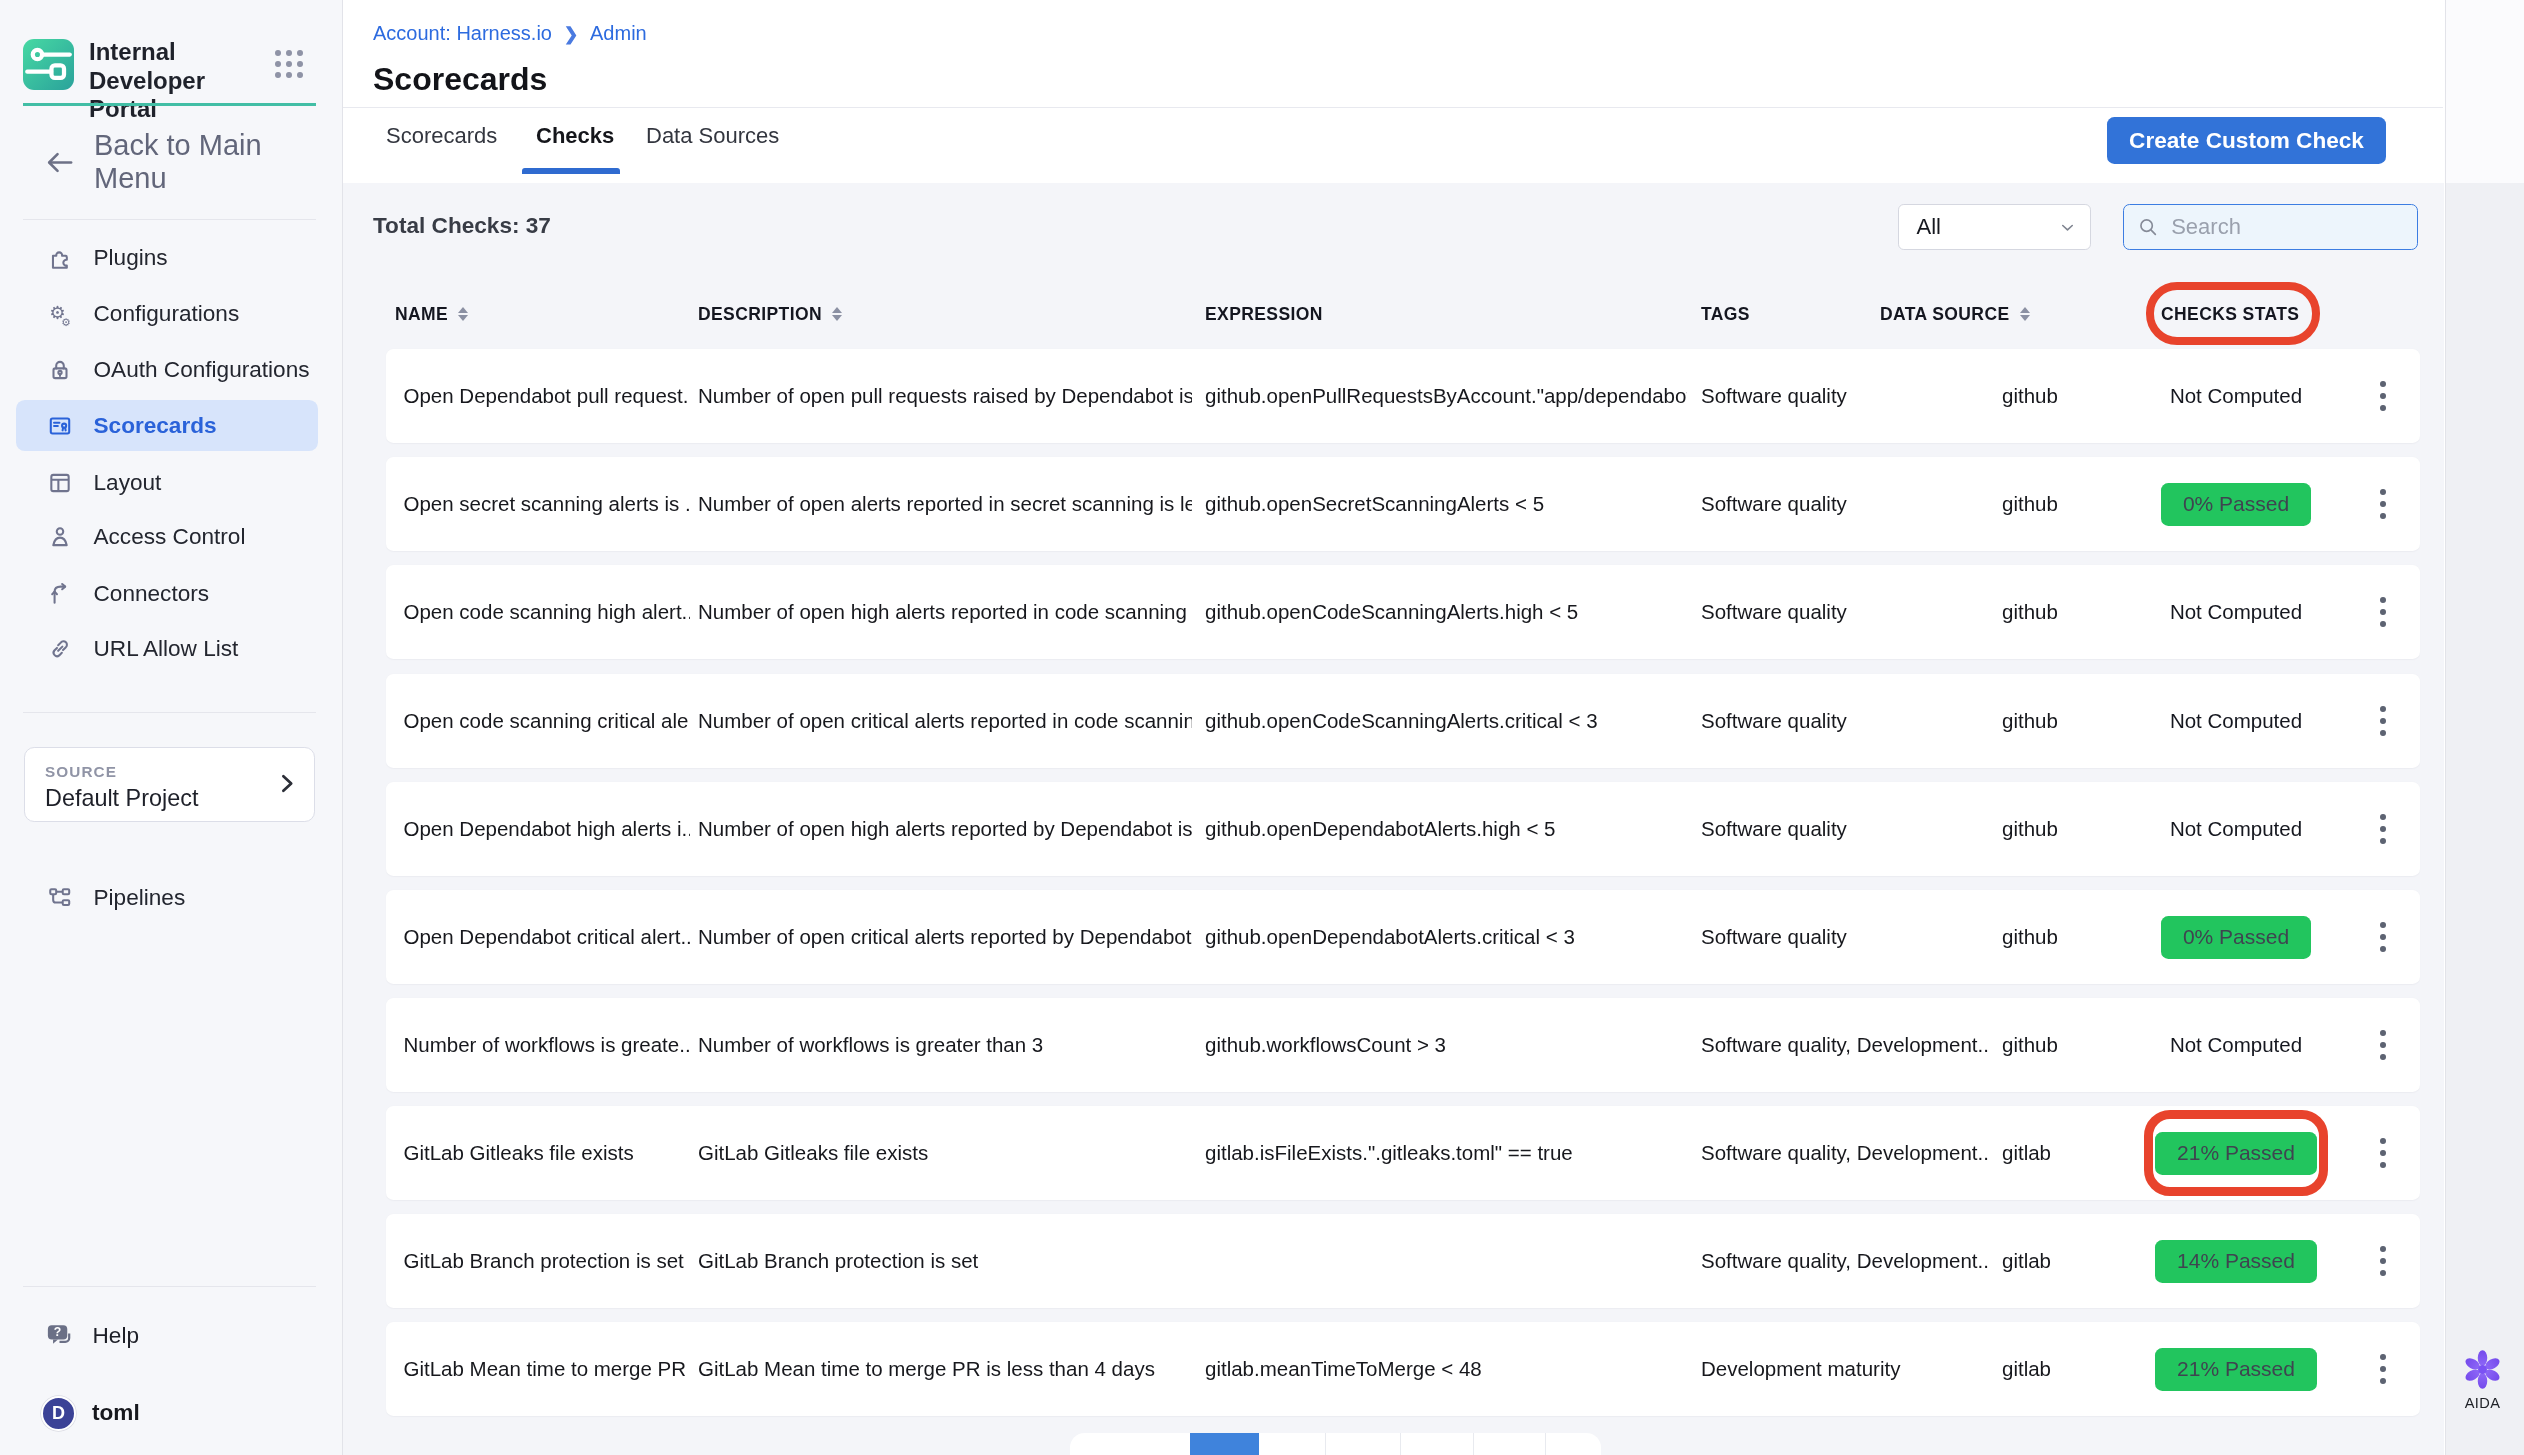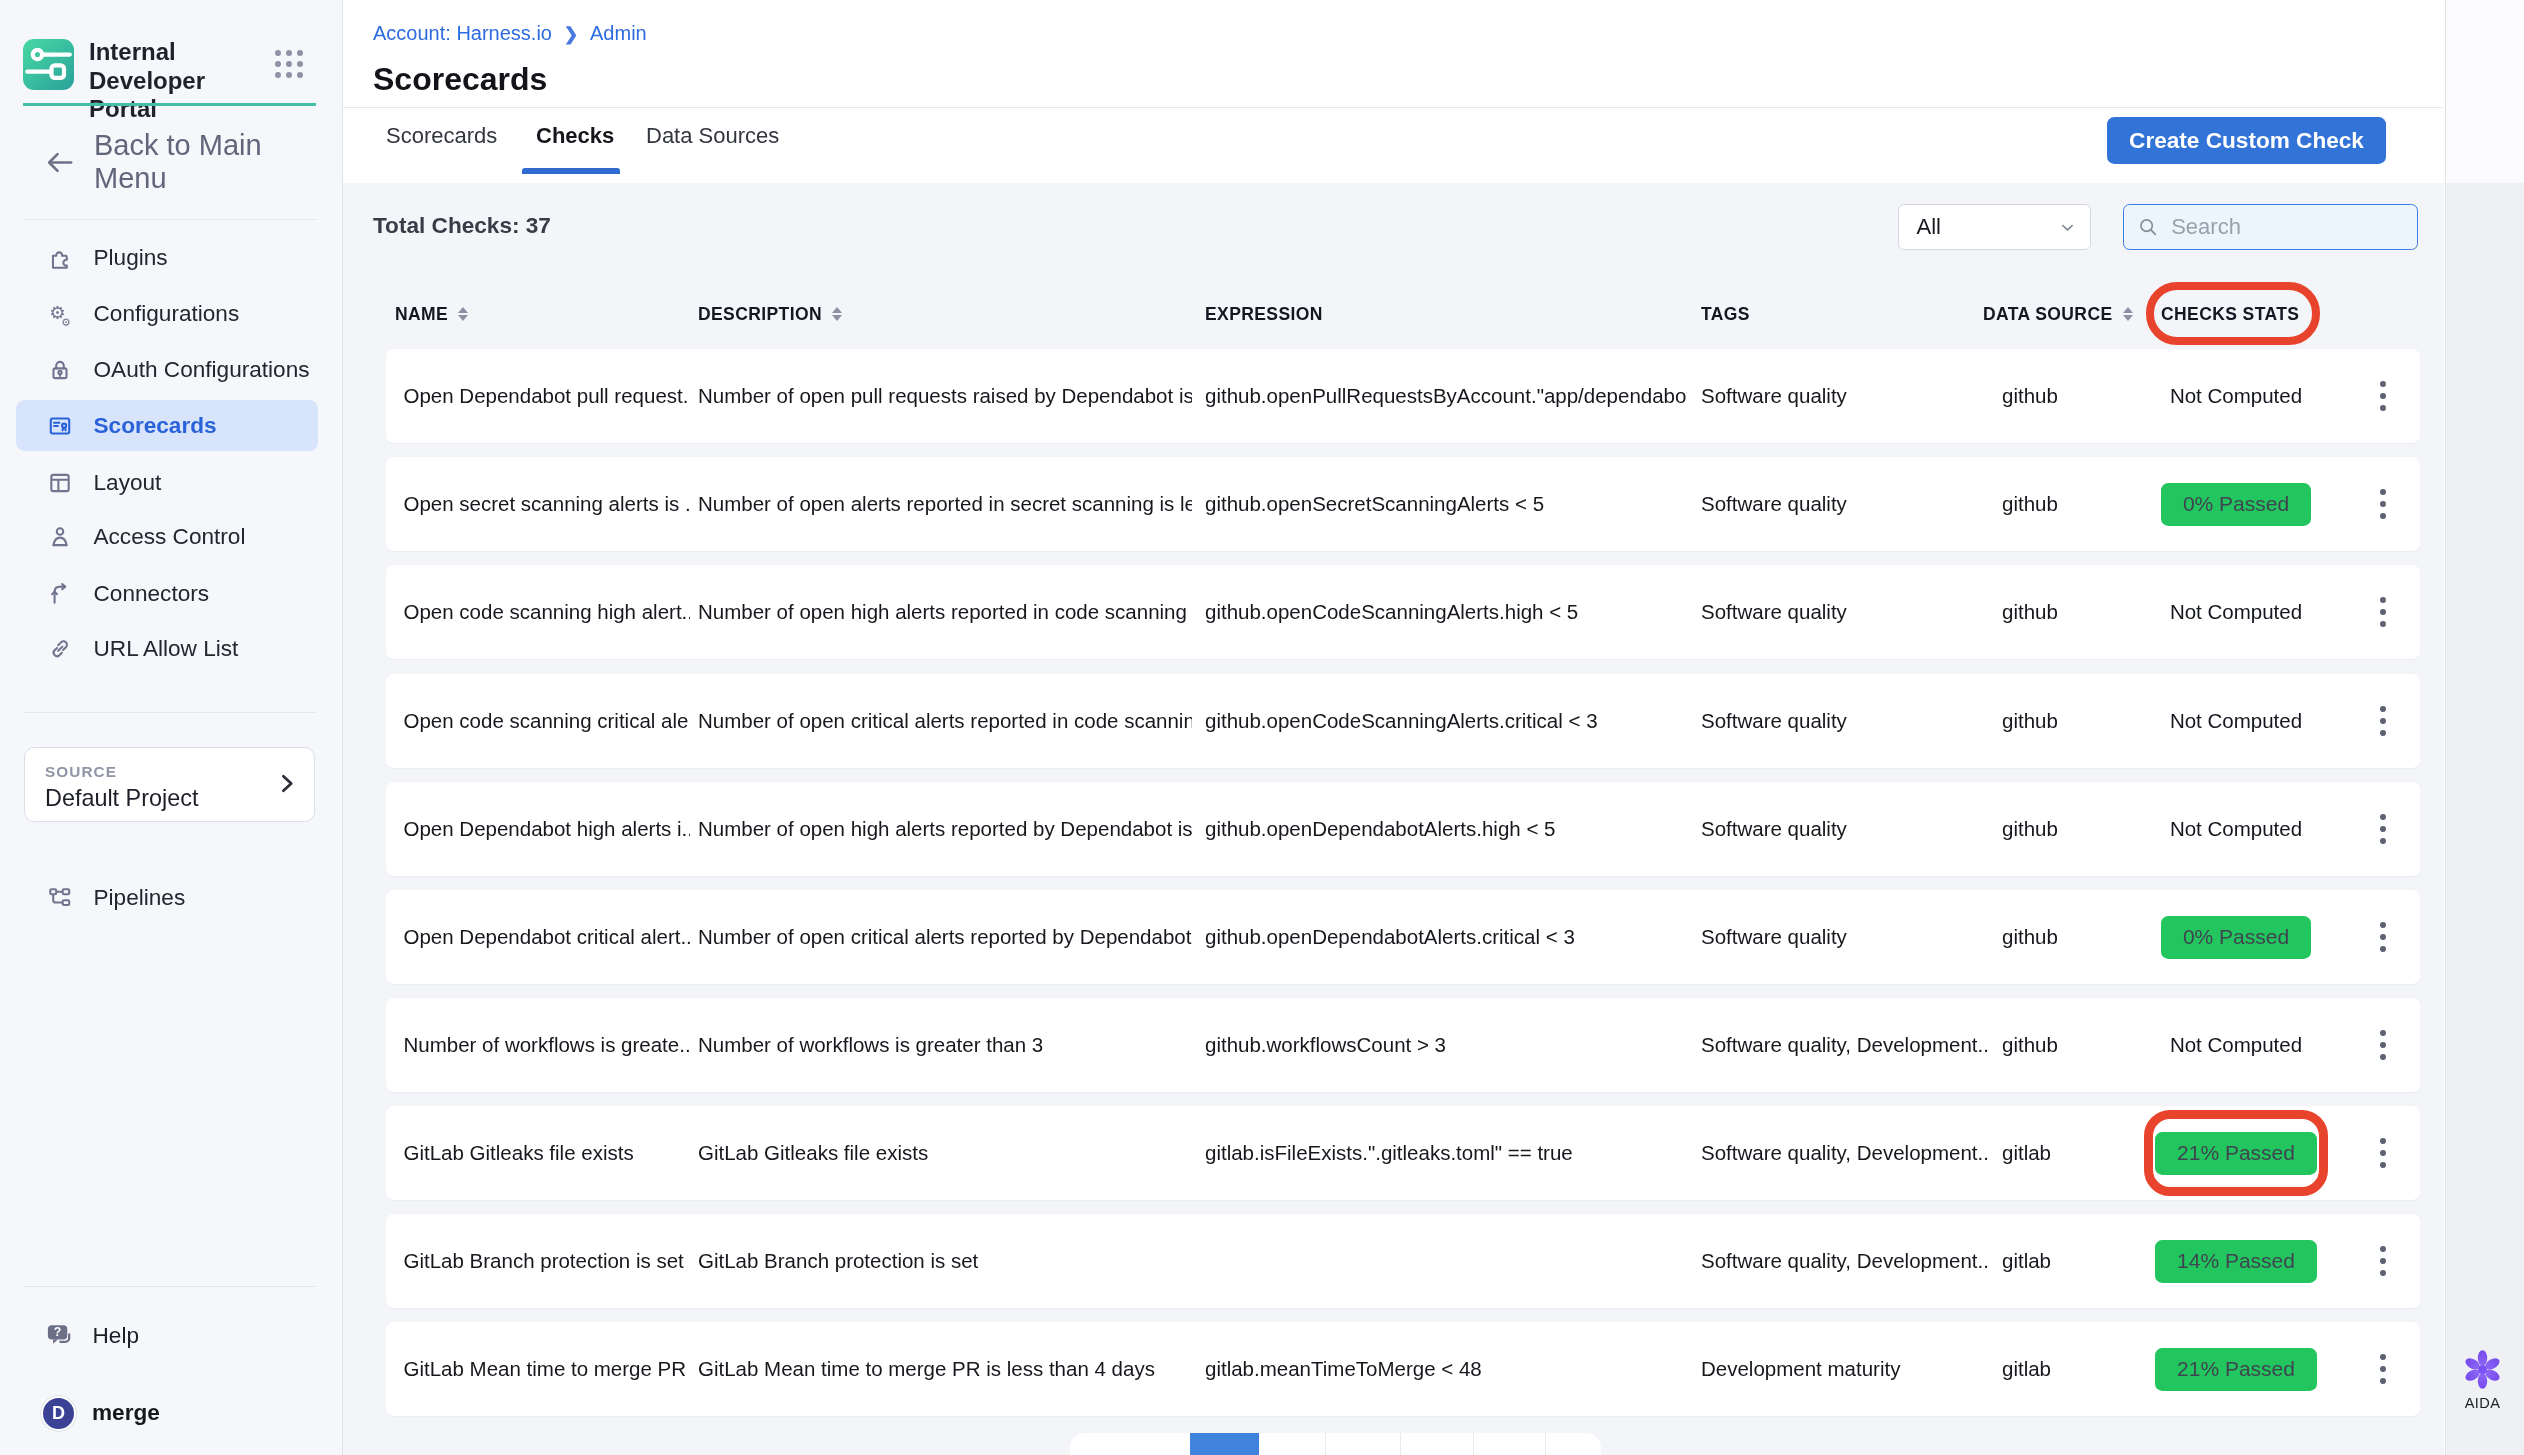--- a/index.html
+++ b/index.html
@@ -50,21 +50,21 @@
   .filter-dd{position:absolute;left:1898px;top:204px;width:193px;height:46px;background:#fff;border:0.7px solid #d5d7e0;border-radius:5.8px;box-sizing:border-box;display:flex;align-items:center;cursor:pointer;}
   .filter-dd .val{margin-left:17.5px;font-size:22px;color:#16181f;flex:1;}
   .filter-dd svg{margin-right:13px;}
   .search-box{position:absolute;left:2123px;top:204px;width:295px;height:46px;background:#edf5fc;border:1.5px solid #3c7de2;border-radius:6.6px;box-sizing:border-box;display:flex;align-items:center;}
   .search-box svg{margin-left:13px;flex:0 0 auto;}
   .search-box input{flex:1;margin-left:10.2px;margin-right:8.8px;border:none;outline:none;background:transparent;font-family:"Liberation Sans",sans-serif;font-size:22px;color:#222;}
   .search-box input::placeholder{color:#9aa0ad;}
 
   
   .th{position:absolute;top:295px;height:38px;display:flex;align-items:center;font-size:17.5px;font-weight:bold;letter-spacing:0.4px;color:#141620;white-space:nowrap;}
-  .th.h0{left:395px;}.th.h1{left:698px;}.th.h2{left:1205px;}.th.h3{left:1701px;}.th.h4{left:1983px;justify-content:flex-end;}.th.h5{left:2161px;}
+  .th.h0{left:395px;}.th.h1{left:698px;}.th.h2{left:1205px;}.th.h3{left:1701px;}.th.h4{left:1880px;justify-content:flex-end;}.th.h5{left:2161px;}
   .sort{display:inline-flex;flex-direction:column;gap:2.9px;margin-left:10.2px;cursor:pointer;}
   .sort i{width:0;height:0;border-left:5.1px solid transparent;border-right:5.1px solid transparent;}
   .sort i.up{border-bottom:6.6px solid #8b90a3;}
   .sort i.down{border-top:6.6px solid #8b90a3;}
   .hdr-ring{position:absolute;left:2146px;top:282px;width:174px;height:63px;border:8px solid #e8432c;border-radius:31px;box-sizing:border-box;pointer-events:none;}
 
   
   .row-card{position:absolute;left:386px;width:2034px;height:94px;background:#fff;border-radius:7.3px;box-shadow:0 0.7px 1.5px rgba(25,28,50,.04);}
   .row-card .cell{position:absolute;top:0;height:94px;display:flex;align-items:center;font-size:20.5px;color:#17181d;white-space:nowrap;overflow:hidden;}
   .cell.c-name{left:17.5px;width:286px;}
@@ -230,21 +230,21 @@
         <rect x="3" y="4" width="15" height="11" rx="3" fill="#6b7086"></rect>
         <path d="M7 15 v3.4 l3.8-3.4 z" fill="#6b7086"></path>
         <path d="M19.5 10.5 v3.5 a3 3 0 0 1-3 3 h-4.5" stroke="#6b7086" stroke-width="1.7" fill="none"></path>
         <text x="10.5" y="12.7" font-size="9.5" font-weight="bold" fill="#ffffff" text-anchor="middle" font-family="Liberation Sans">?</text>
       </svg>
       <span class="lbl">Help</span>
     </div>
 
     <div class="user-row">
       <div class="avatar">D</div>
-      <span class="lbl">merge</span>
+      <span class="lbl">toml</span>
     </div>
   </div>
 
   <div class="breadcrumb">
     <a>Account: Harness.io</a>
     <span class="sep">❯</span>
     <a>Admin</a>
   </div>
   <div class="page-title">Scorecards</div>
   <div class="hdr-div1"></div>

